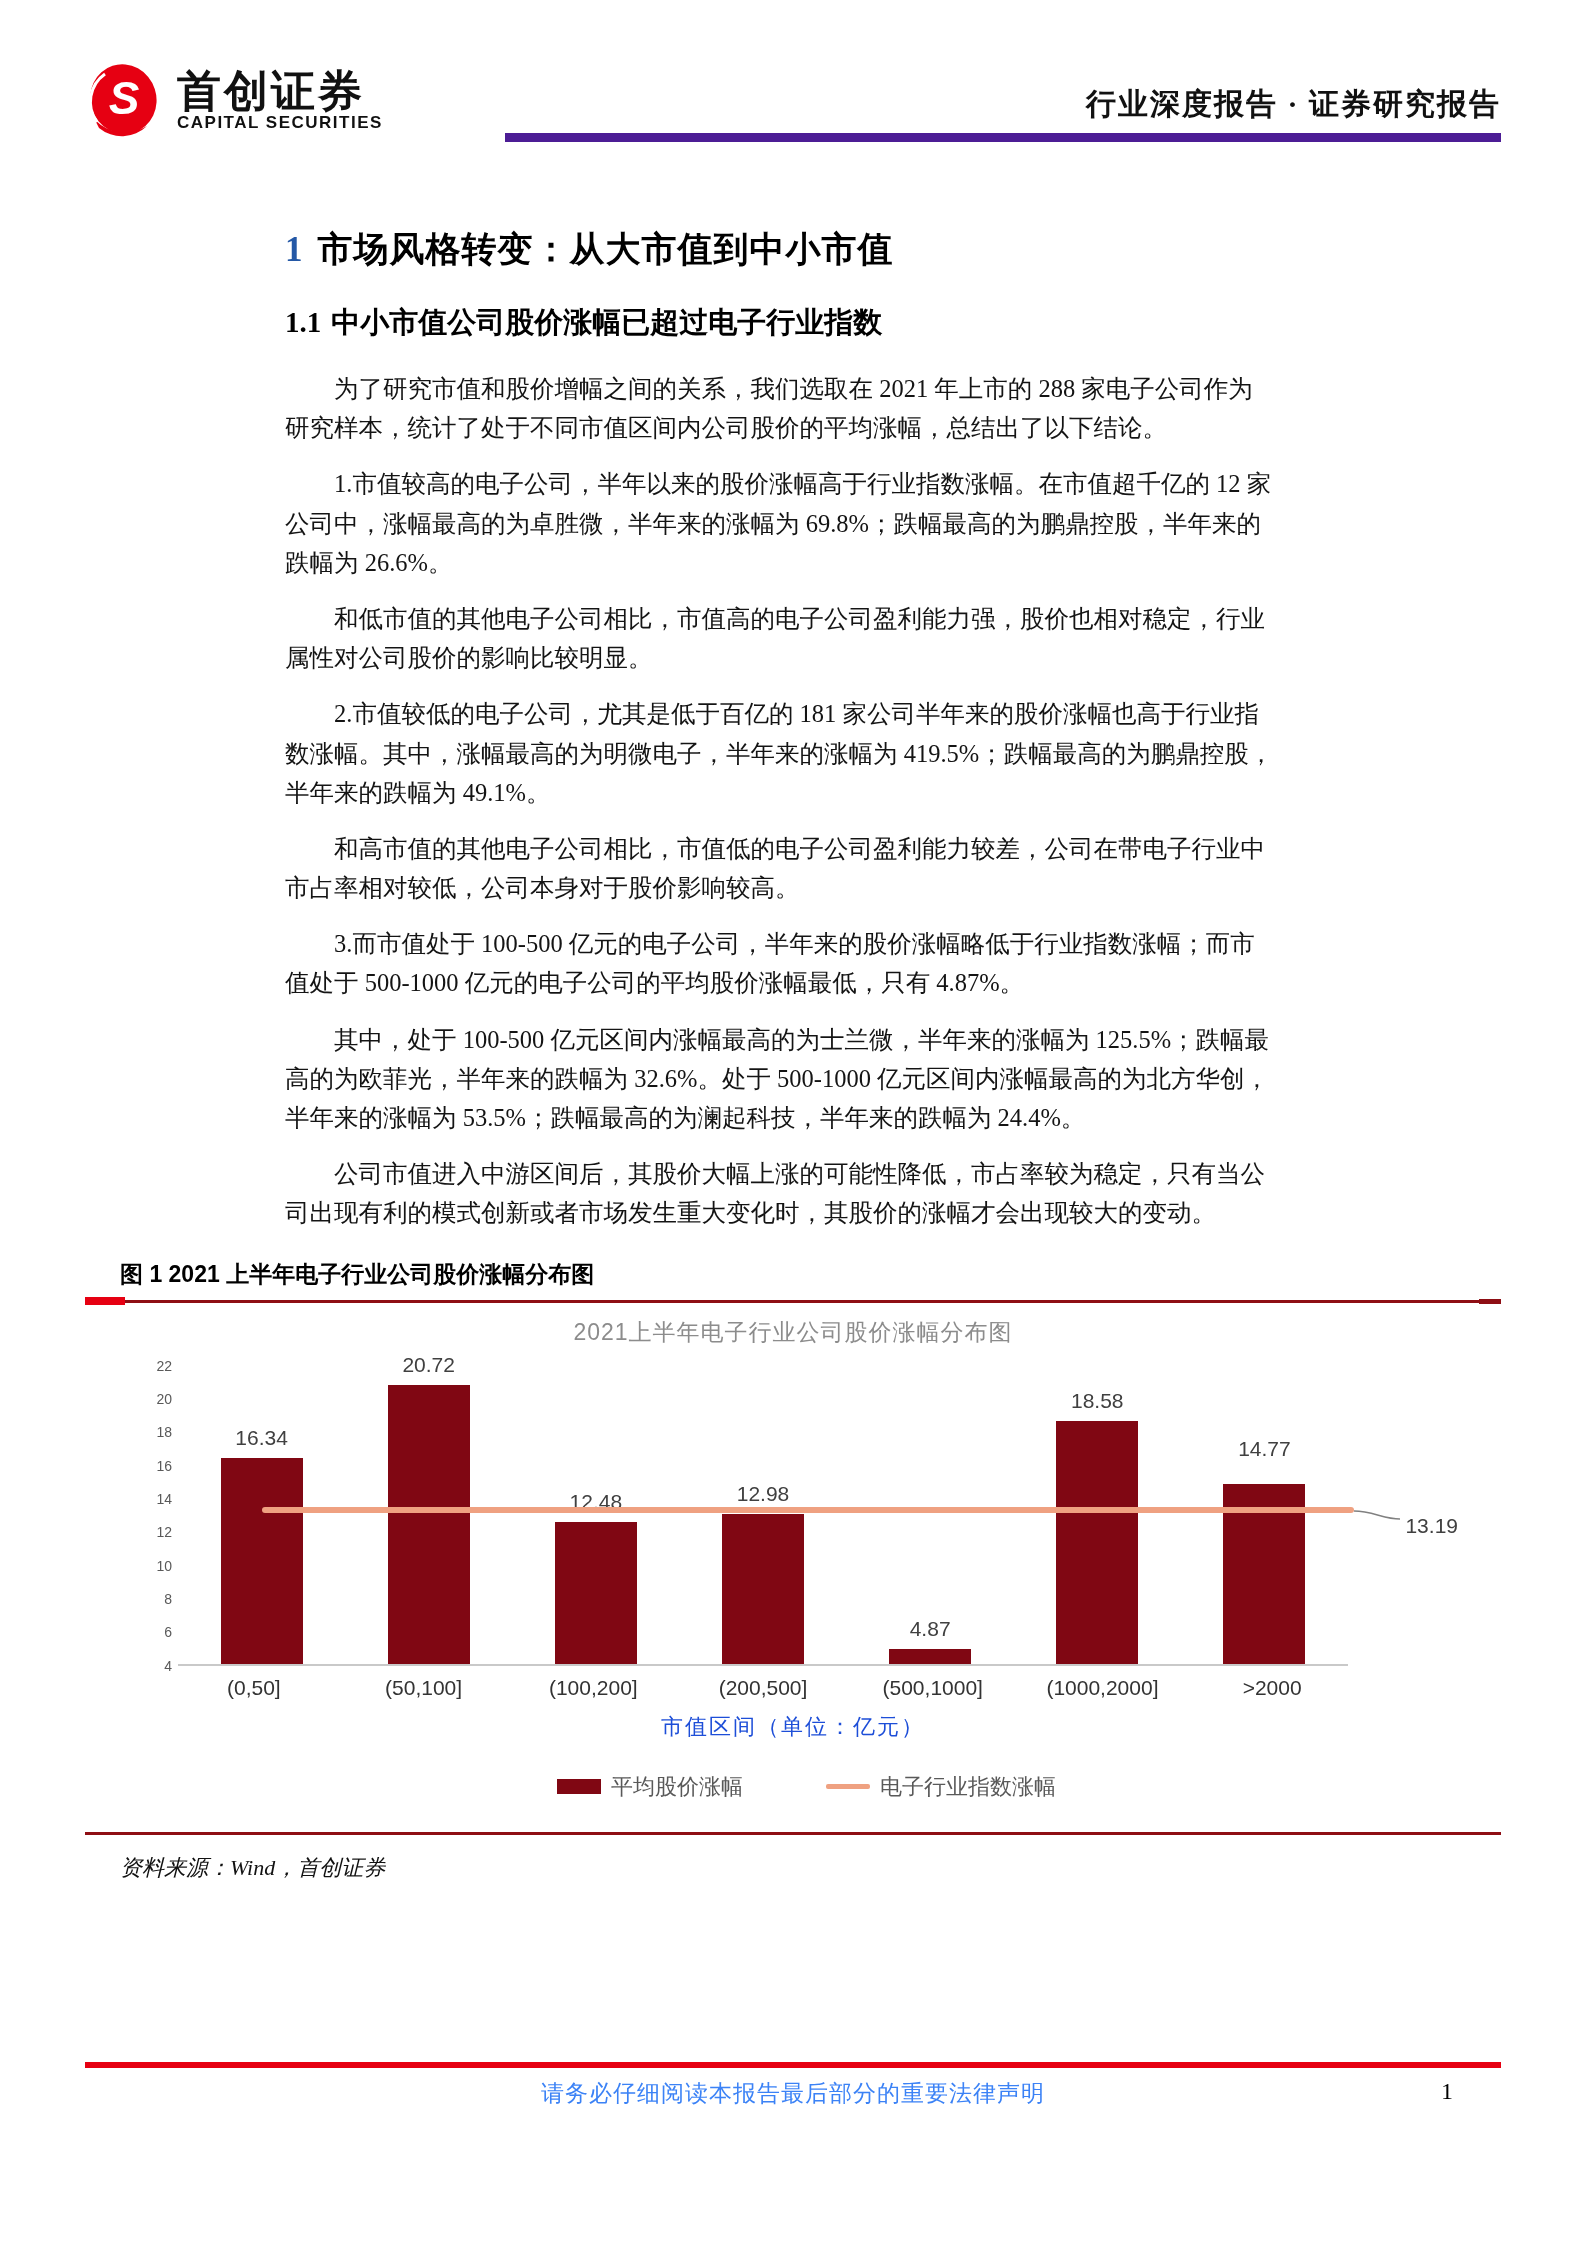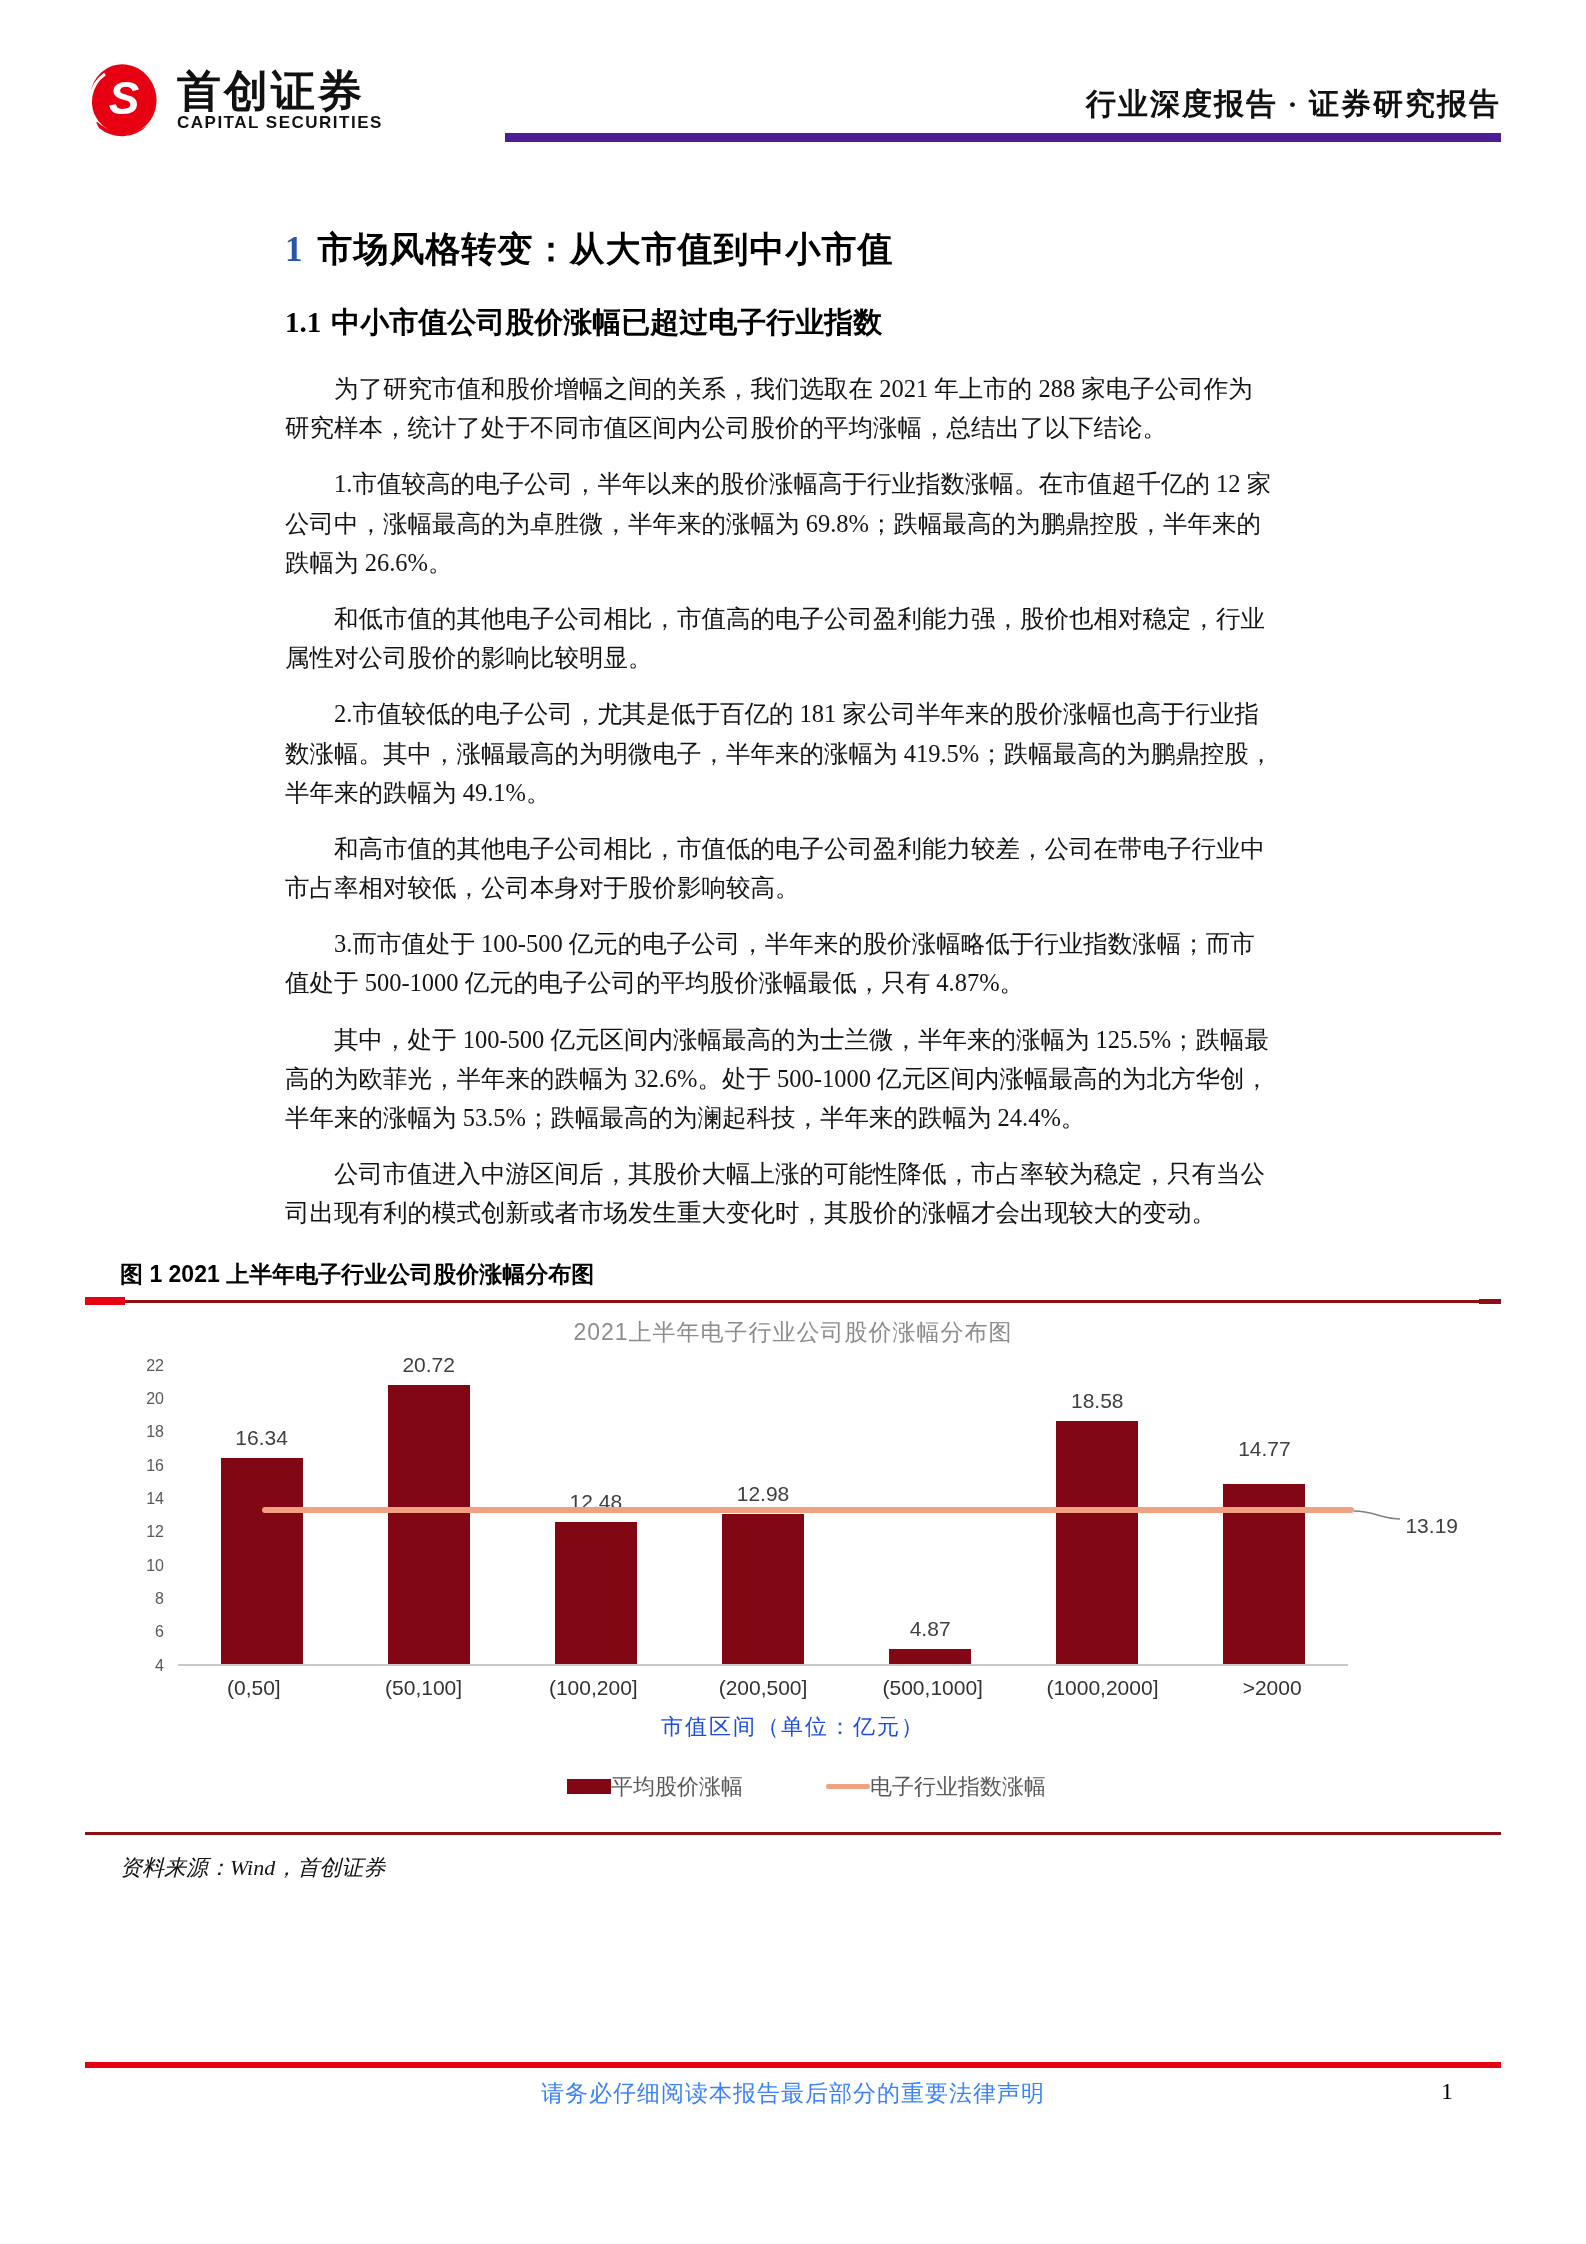--- a/index.html
+++ b/index.html
@@ -39,34 +39,34 @@
   .figure-caption { padding-left:35px; font-family:"Liberation Sans","DejaVu Sans",sans-serif;
                     font-size:23px; font-weight:bold; color:#000; }
   .caption-rule { position:relative; height:3px; background:#8e0e14; margin-top:10px; }
   .caption-rule::before { content:''; position:absolute; left:0; top:-3px; width:40px; height:8px; background:#e60012; }
   .caption-rule::after  { content:''; position:absolute; right:0; top:-1px; width:22px; height:5px; background:#8e0e14; }
 
   .chart { margin:14px 35px 0 35px; font-family:"Liberation Sans","DejaVu Sans",sans-serif; }
   .chart-title { text-align:center; color:#8c8c8c; font-size:23px; margin:8px 0 18px 0; letter-spacing:1px; }
   .plot-wrap { display:flex; }
   .y-axis { position:relative; width:58px; height:300px; flex:0 0 auto; }
-  .y-tick { position:absolute; right:14px; transform:translateY(50%); font-size:16px; color:#595959; }
+  .y-tick { position:absolute; right:6px; transform:translateY(50%); font-size:14px; color:#595959; }
   .plot-outer { position:relative; flex:1 1 auto; margin-right:118px; }
   .plot { position:relative; height:300px; border-bottom:2px solid #c9c9c9; display:flex; }
   .slot { position:relative; flex:1 1 0; }
   .bar { position:absolute; bottom:0; left:50%; transform:translateX(-50%); width:82px; }
   .bar-label { position:absolute; left:50%; transform:translateX(-50%); font-size:21px; color:#404040; white-space:nowrap; }
   .index-line { position:absolute; height:6px; border-radius:3px; z-index:5; }
   .line-label { position:absolute; font-size:21px; color:#404040; white-space:nowrap; z-index:6; }
   .line-leader { position:absolute; width:46px; height:14px; z-index:6; }
   .x-cats { display:flex; margin-left:58px; margin-right:118px; margin-top:10px;gap:18px; }
   .x-cat { flex:1 1 0; text-align:center; font-size:21px; color:#333; }
   .x-title { text-align:center; color:#1d4ed8; font-size:22px; margin-top:12px; letter-spacing:2px; }
   .legend { display:flex; justify-content:center; gap:56px; margin-top:30px; align-items:center; }
-  .legend-item { display:flex; align-items:center; font-size:22px; color:#595959;padding-left:27px; }
+  .legend-item { display:flex; align-items:center; gap:10px; font-size:22px; color:#595959;padding-left:27px; }
   .swatch-bar { width:44px; height:15px; background:#800713; display:inline-block; }
   .swatch-line { width:44px; height:5px; background:#efa181; border-radius:2px; display:inline-block; }
 
   .figure-rule { height:3px; background:#8e0e14; margin-top:30px; }
   .source { padding-left:35px; margin-top:18px; font-size:22px; font-style:italic; color:#111; }
 
   
   .footer { position:absolute; left:85px; right:85px; top:2062px; }
   .footer-rule { height:6px; background:#e60012; }
   .footer-row { position:relative; margin-top:10px; text-align:center; }

